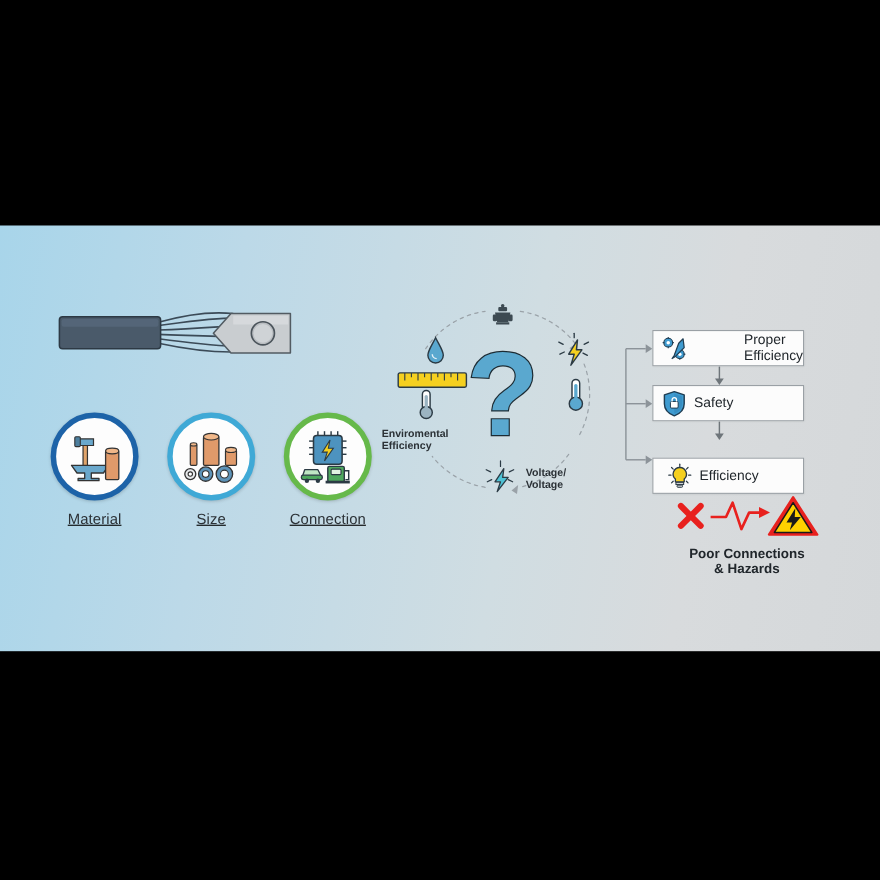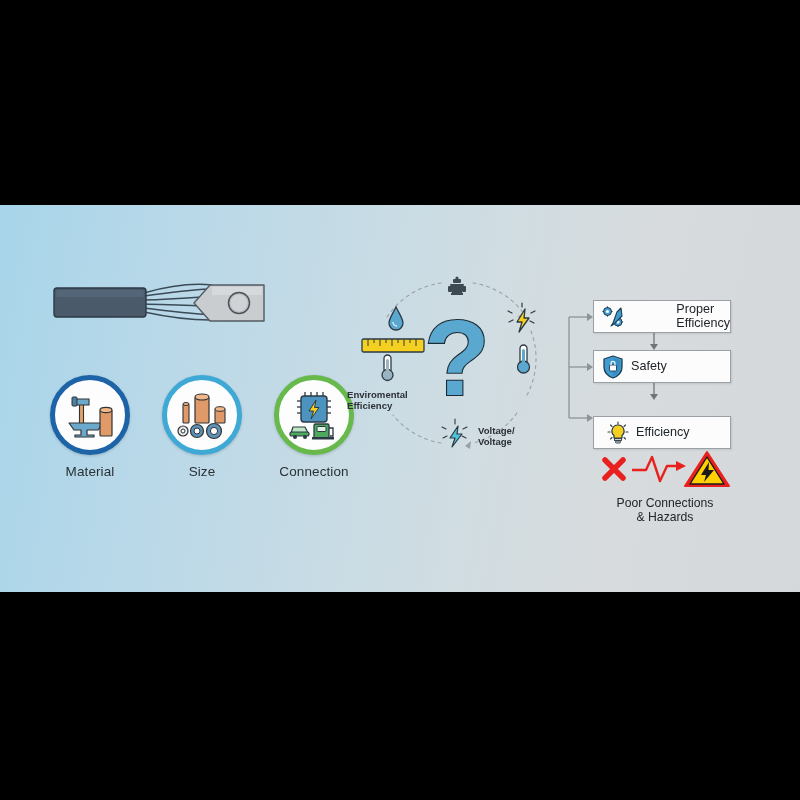--- a/index.html
+++ b/index.html
@@ -44,22 +44,23 @@
   
   .cable-wrap { position: absolute; left: 12px; top: 0px; }
 
   
   .criteria-row {
     position: absolute;
     left: 0px;
     top: 100px;
     width: 320px;
     display: flex;
-    justify-content: flex-end;
-    gap: 20px;
+    justify-content: flex-start;
+    gap: 14px;
+    text-decoration: underline;
   }
   .criteria {
     width: 92px;
     display: flex;
     flex-direction: column;
     align-items: center;
   }
   .criteria-circle {
     width: 80px;
     height: 80px;
@@ -134,26 +135,27 @@
     line-height: 13.6px;
     color: #20262b;
   }
   #box-proper     { top: 0px; justify-content: space-between; }
   #box-safety     { top: 50px; }
   #box-efficiency { top: 116px; padding-left: 12px; }
 
   
   #hazard {
     position: absolute;
-    left: 10px;
+    left: 24px;
     top: 148px;
     width: 160px;
     display: flex;
     flex-direction: column;
     align-items: center;
+    font-weight: bold;
   }
   #hazard-caption {
     margin-top: 6px;
     font-size: 12.2px;
     line-height: 14.4px;
     color: #20262b;
     text-align: center;
   }
 
   svg { display: block; overflow: visible; }

